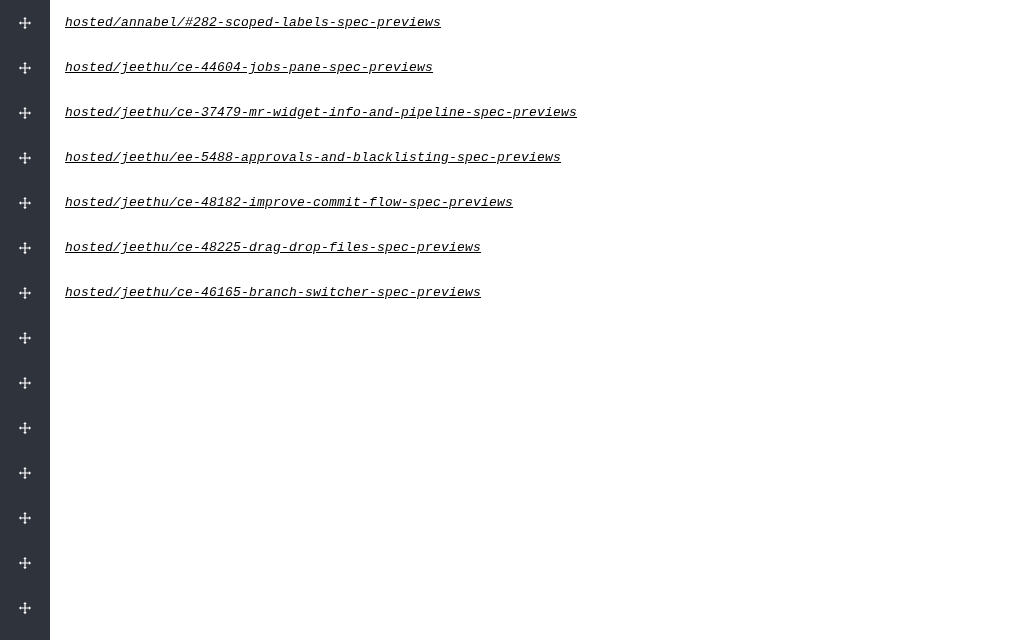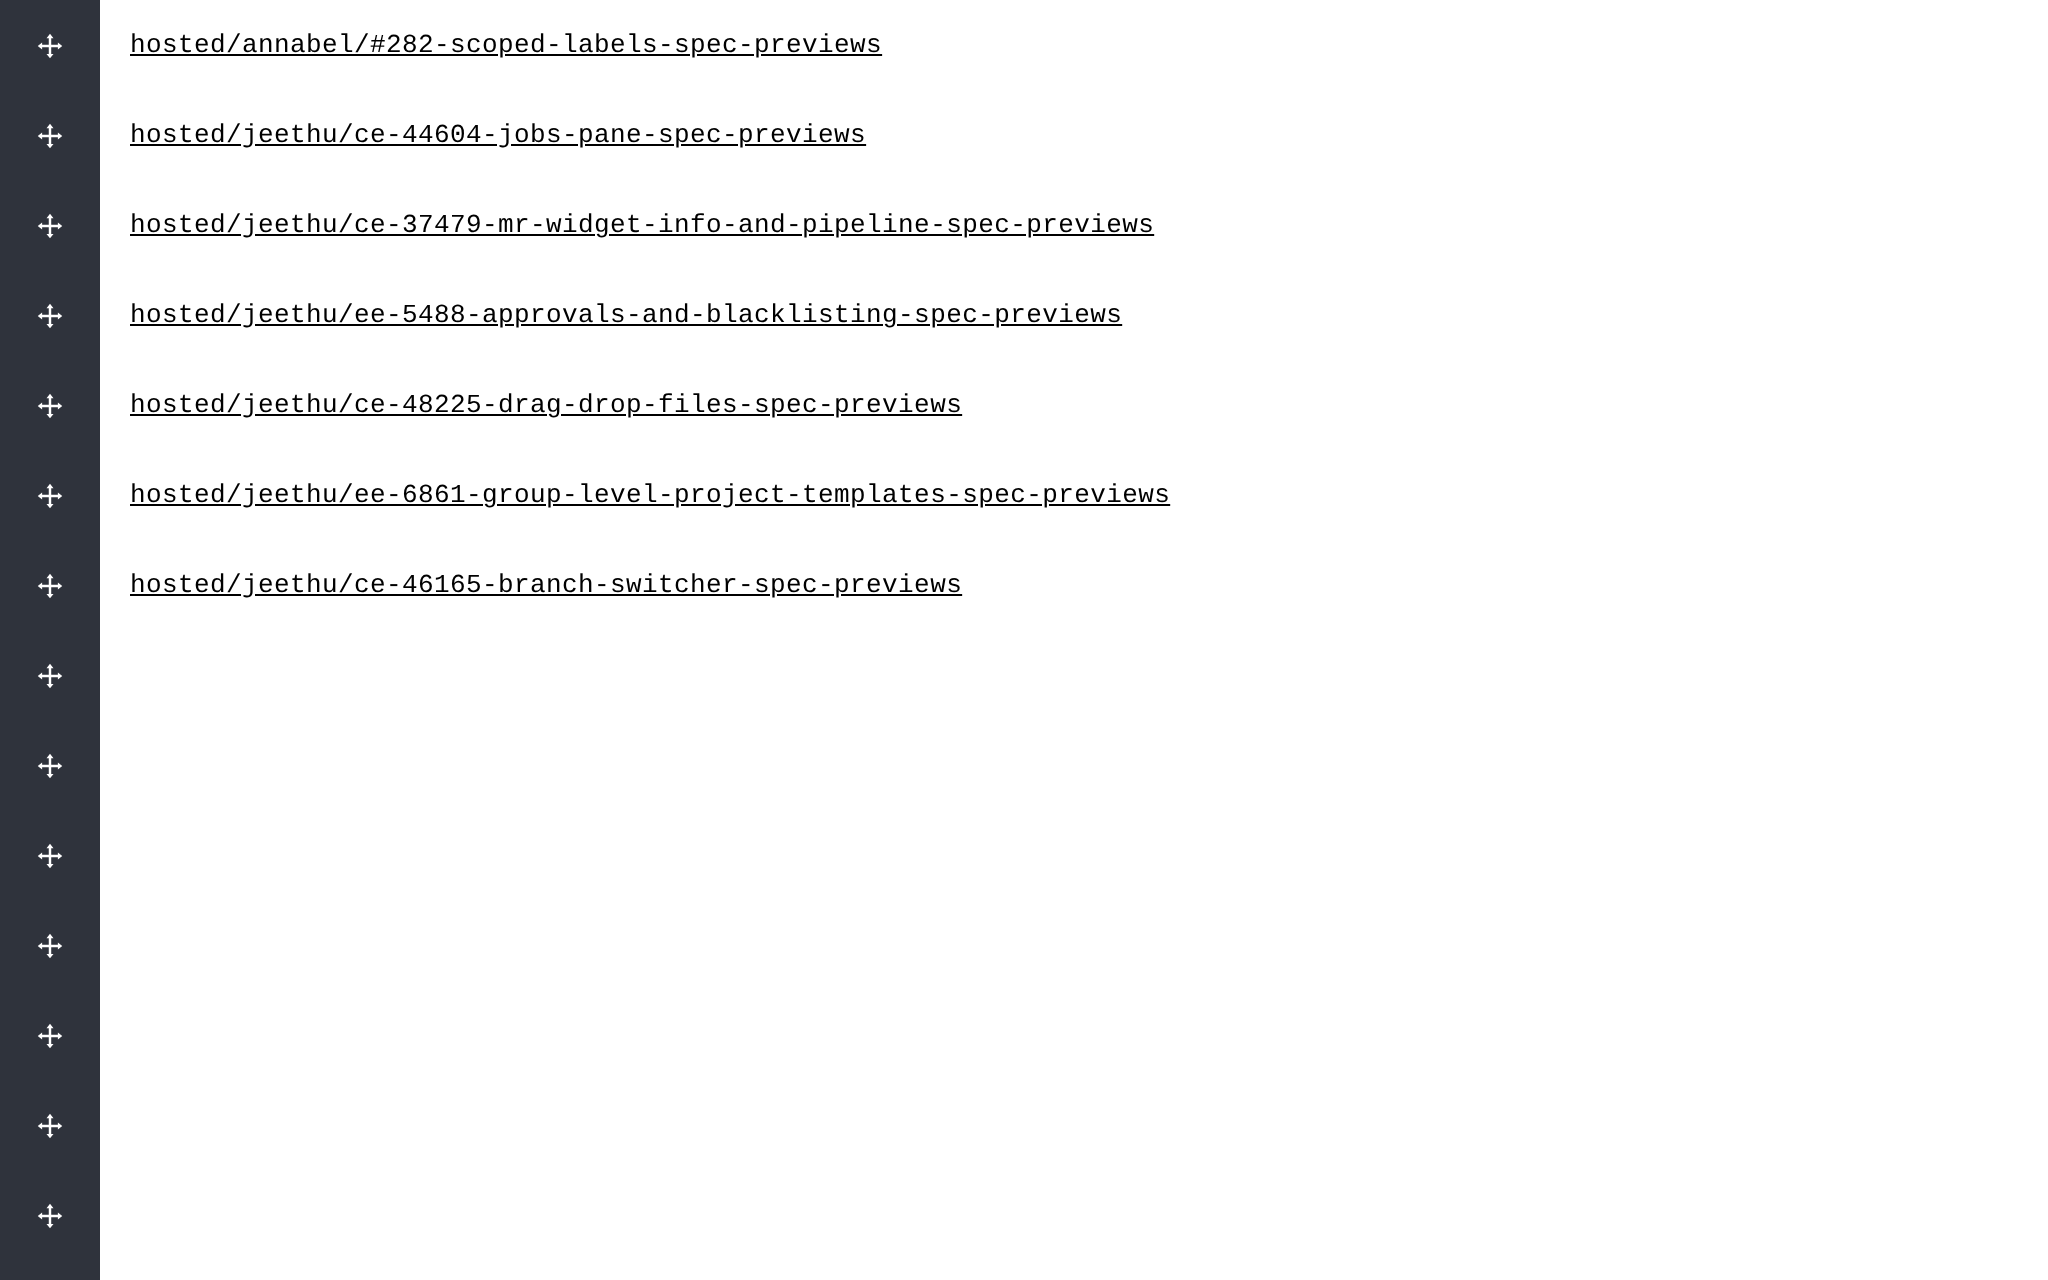--- a/index.html
+++ b/index.html
@@ -10,20 +10,21 @@
     body {
       font-family: -apple-system, BlinkMacSystemFont, "Segoe UI", Roboto, sans-serif;
       background: #fff;
       width: 1024px;
       height: 640px;
       overflow: hidden;
     }
     .container {
       display: flex;
       height: 100%;
+      font-style: italic;
     }
     .sidebar {
       width: 50px;
       background: #2f333c;
       display: flex;
       flex-direction: column;
       flex-shrink: 0;
     }
     .content {
       flex: 1;
@@ -174,22 +175,22 @@
     <div class="row">
         <a class="link">hosted/jeethu/ce-44604-jobs-pane-spec-previews</a>
       </div>
     <div class="row">
         <a class="link">hosted/jeethu/ce-37479-mr-widget-info-and-pipeline-spec-previews</a>
       </div>
     <div class="row">
         <a class="link">hosted/jeethu/ee-5488-approvals-and-blacklisting-spec-previews</a>
       </div>
     <div class="row">
-        <a class="link">hosted/jeethu/ce-48225-drag-drop-files-spec-previews</a>
+        <a class="link">hosted/jeethu/ce-48182-improve-commit-flow-spec-previews</a>
       </div>
     <div class="row">
-        <a class="link">hosted/jeethu/ee-6861-group-level-project-templates-spec-previews</a>
+        <a class="link">hosted/jeethu/ce-48225-drag-drop-files-spec-previews</a>
       </div>
     <div class="row">
         <a class="link">hosted/jeethu/ce-46165-branch-switcher-spec-previews</a>
       </div>
   </div>
 </div>
 
 </body></html>

